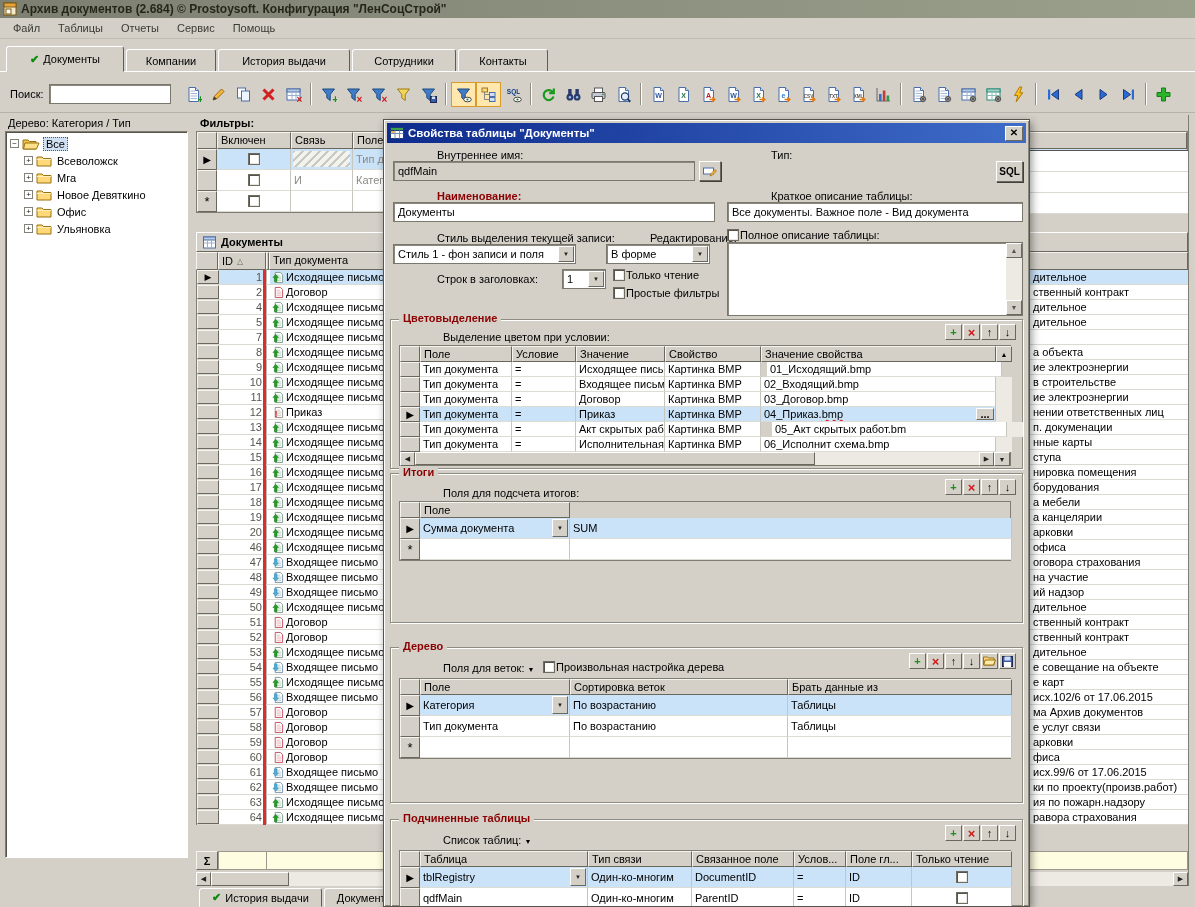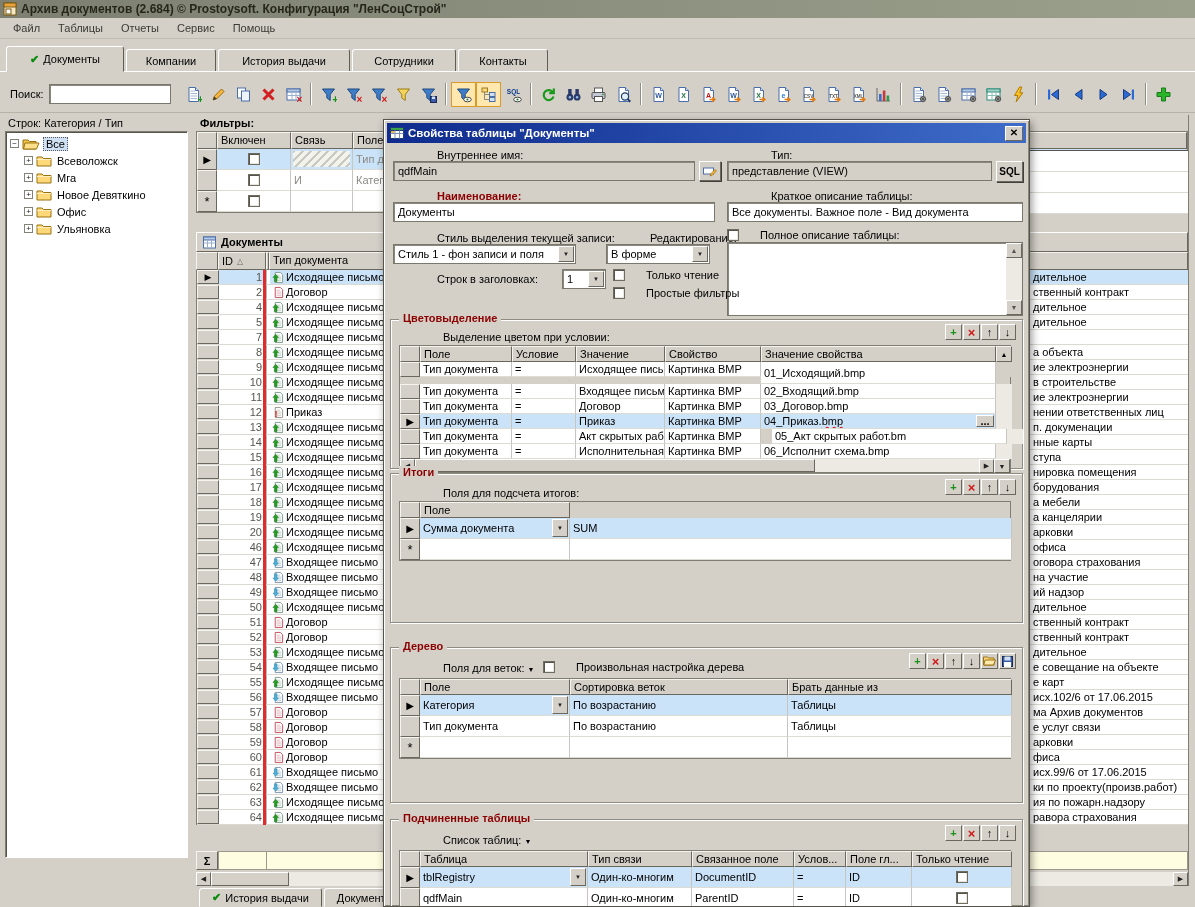--- a/index.html
+++ b/index.html
@@ -77,21 +77,21 @@
 .dlbl{position:absolute;font-size:11px;margin-left:44px;}
 .dlbl.req{color:#8b0000;font-weight:bold;}
 .dinput{position:absolute;height:20px;border:1px solid #7a786c;box-shadow:inset 1px 1px 0 #8a887c;padding:0 4px;display:flex;align-items:center;overflow:hidden;white-space:nowrap;font-size:11px;}
 .dinput.disabled{background:#d4d0c8;}
 .dinput.white{background:#fff;}
 .combo{position:absolute;height:20px;background:#fff;border:1px solid #7a786c;box-shadow:inset 1px 1px 0 #8a887c;padding:0 20px 0 4px;display:flex;align-items:center;overflow:hidden;white-space:nowrap;}
 .mini{width:17px;height:16px;background:#d4d0c8;border:1px solid;border-color:#fff #6a685e #6a685e #fff;display:flex;align-items:center;justify-content:center;font-size:11px;font-weight:bold;line-height:1;}
 .btnrow{position:absolute;display:flex;gap:1px;}
 .group{position:absolute;border:1px solid #8e8c80;box-shadow:inset 1px 1px 0 #fff,1px 1px 0 #fff;}
 .gcap{position:absolute;top:-8px;left:8px;background:#d4d0c8;padding:0 4px;color:#8b0000;font-weight:bold;}
-.cbx{position:absolute;display:flex;align-items:center;gap:21px;}
+.cbx{position:absolute;display:flex;align-items:center;gap:1px;}
 #full-desc-box{position:absolute;background:#fff;border:1px solid #7a786c;box-shadow:inset 1px 1px 0 #8a887c;}
 .vtrack{position:absolute;right:0;top:0;bottom:0;width:16px;background:#eceae3;display:flex;flex-direction:column;justify-content:space-between;}
 .vbtn{width:16px;height:15px;background:#d4d0c8;border:1px solid;border-color:#fff #6a685e #6a685e #fff;font-size:7px;display:flex;align-items:center;justify-content:center;color:#555;}
 .hscr{display:flex;background:#eceae3;height:13px;}
 .hscr .thumb{height:13px;background:#d4d0c8;border:1px solid;border-color:#fff #6a685e #6a685e #fff;}
 .sqlbtn{position:absolute;background:#d4d0c8;border:1px solid;border-color:#fff #6a685e #6a685e #fff;box-shadow:1px 1px 0 #403f38;font-weight:bold;font-size:10px;display:flex;align-items:center;justify-content:center;}
 .sort{font-size:8px;color:#6a6a60;margin-left:4px;}
 </style>
 </head>
 <body>
@@ -485,21 +485,21 @@
       <div class="tb-btn">
         <div style="display: inline-flex;">
           <svg width="17" height="17" viewBox="0 0 17 17">
             <path d="M6.5 2 H10.5 V6.5 H15 V10.5 H10.5 V15 H6.5 V10.5 H2 V6.5 H6.5 Z" fill="#2ab42a" stroke="#1a7a1a"></path>
           </svg>
         </div>
       </div>
     </div>
 </div>
 
-<div class="panel-label" style="left:8px;top:117px;">Строк: Категория / Тип</div>
+<div class="panel-label" style="left:8px;top:117px;">Дерево: Категория / Тип</div>
 <div id="tree-box" class="abs sunken" style="padding-top: 3px;">
     <div class="tree-row" style="padding-left: 4px;">
       <div class="tree-expander">−</div>
       <div style="display: inline-flex;">
         <svg width="18" height="13" viewBox="0 0 18 13">
           <path d="M1 3 H6 L7.5 4.5 H14 V12 H1 Z" fill="#f0c24a" stroke="#9a7210"></path>
           <path d="M3 6 H17 L14.5 12 H1.5 Z" fill="#ffe08a" stroke="#9a7210"></path>
         </svg>
       </div>
       <div class="tree-label sel">Все</div>
@@ -1251,21 +1251,20 @@
   <div class="dlbl" style="left:9px;top:29px;">Внутреннее имя:</div>
   <div class="dinput disabled" style="left:9px;top:41px;width:302px;">qdfMain</div>
   <div class="sqlbtn" style="left:315px;top:41px;width:22px;height:20px;">
       <svg width="14" height="14" viewBox="0 0 14 14">
         <rect x="0.5" y="4" width="10" height="6" fill="#fff" stroke="#4a6ea9"></rect>
         <path d="M7 12 L8 9.5 L12 5.5 L13.5 7 L9.5 11 Z" fill="#f6b73c" stroke="#9a6a10" stroke-width="0.7"></path>
       </svg>
     </div>
 
   <div class="dlbl" style="left:343px;top:29px;">Тип:</div>
-  <div class="dinput disabled" style="left:343px;top:41px;width:265px;">представление (VIEW)</div>
   <div class="sqlbtn" style="left:612px;top:41px;width:27px;height:21px;">SQL</div>
 
   <div class="dlbl req" style="left:9px;top:70px;">Наименование:</div>
   <div class="dinput white" style="left:9px;top:82px;width:322px;">Документы</div>
 
   <div class="dlbl" style="left:343px;top:70px;">Краткое описание таблицы:</div>
   <div class="dinput white" style="left:343px;top:82px;width:296px;">Все документы. Важное поле - Вид документа</div>
 
   <div class="dlbl" style="left:9px;top:112px;">Стиль выделения текущей записи:</div>
   <div class="combo" style="left:9px;top:124px;width:183px;">
@@ -1323,21 +1322,21 @@
           <div class="gh" style="width: 96px; flex: 0 0 96px; height: 16px;">Свойство</div>
           <div class="gh" style="width: 235px; flex: 0 0 235px; height: 16px;">Значение свойства</div>
           <div class="gsel" style="width: 16px; flex: 0 0 16px; height: 16px; font-size: 7px;">▲</div>
         </div>
         <div class="grow">
           <div class="gsel" style="width: 20px; flex: 0 0 20px; height: 15px;"></div>
           <div class="gc" style="width: 92px; flex: 0 0 92px; height: 15px;">Тип документа</div>
           <div class="gc" style="width: 64px; flex: 0 0 64px; height: 15px;">=</div>
           <div class="gc" style="width: 89px; flex: 0 0 89px; height: 15px;">Исходящее письмо</div>
           <div class="gc" style="width: 96px; flex: 0 0 96px; height: 15px;">Картинка BMP</div>
-          <div class="gc" style="width: 235px; flex: 0 0 235px; height: 22px;">01_Исходящий.bmp</div>
+          <div class="gc" style="width: 235px; flex: 0 0 235px; height: 15px; margin-left: 6px;">01_Исходящий.bmp</div>
           <div class="gsel" style="width: 16px; flex: 0 0 16px; height: 15px; border: none; background: rgb(212, 208, 200);"></div>
         </div>
         <div class="grow">
           <div class="gsel" style="width: 20px; flex: 0 0 20px; height: 15px;"></div>
           <div class="gc" style="width: 92px; flex: 0 0 92px; height: 15px;">Тип документа</div>
           <div class="gc" style="width: 64px; flex: 0 0 64px; height: 15px;">=</div>
           <div class="gc" style="width: 89px; flex: 0 0 89px; height: 15px;">Входящее письмо</div>
           <div class="gc" style="width: 96px; flex: 0 0 96px; height: 15px;">Картинка BMP</div>
           <div class="gc" style="width: 235px; flex: 0 0 235px; height: 15px;">02_Входящий.bmp</div>
           <div class="gsel" style="width: 16px; flex: 0 0 16px; height: 15px; border: none; background: rgb(236, 234, 227);"></div>

